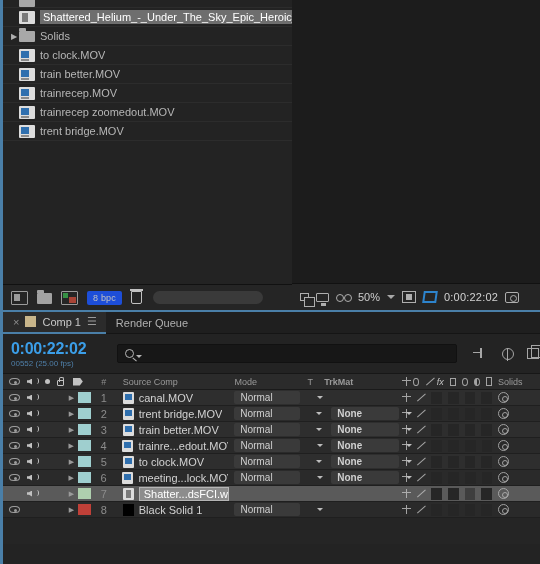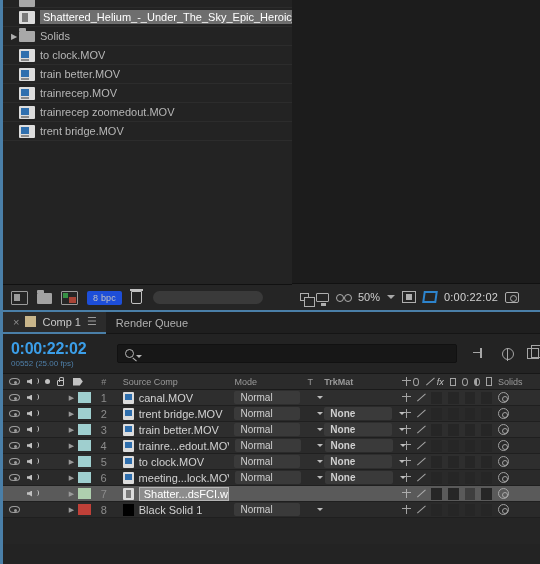--- a/index.html
+++ b/index.html
@@ -217,21 +217,21 @@
   .ln-aud::after{content:"";position:absolute;left:3px;top:2px;width:5px;height:8px;background:#7a7a7a;}
   .ln-solid { background:#000; width:13px;height:12px;}
   .lname { font-size:11px; color:#d2d2d2; white-space:nowrap; overflow:hidden;}
   .layer-row.selected .lname { background:#8d8d8d; color:#fff; padding:0 4px; border:1px solid #b5b5b5;}
   .dd {
     background: #3a3a3a; border-radius: 2px; height: 13px;
     display: flex; align-items: center; justify-content: space-between;
     padding: 0 4px 0 6px; font-size: 10px; color: #d0d0d0; gap: 44px;
   }
   .dd.mode { width: 66px; }
-  .dd.trk { width: 68px; }
+  .dd.trk { width: 68px; margin-left: 7px; }
   .dd-chev { width:0;height:0;border-left:3px solid transparent;border-right:3px solid transparent;border-top:3px solid #bdbdbd;}
   .lr-switch { display:flex; align-items:center; gap:6px; padding-left:6px; width:96px;}
   .sw-box { width: 12px; height: 12px; background: #262626; }
   .sw-box.on { background: #3e3e3e; }
   .pickwhip { width:11px;height:11px;border:1.3px solid #b5b5b5;border-radius:50%;position:relative;opacity:.85;}
   .pickwhip::after{content:"";position:absolute;left:3px;top:3px;width:4px;height:4px;border:1.3px solid #b5b5b5;border-radius:50%;}
   #tl-empty { background:#252525; height: 26px; }
 </style>
 </head>
 <body>

